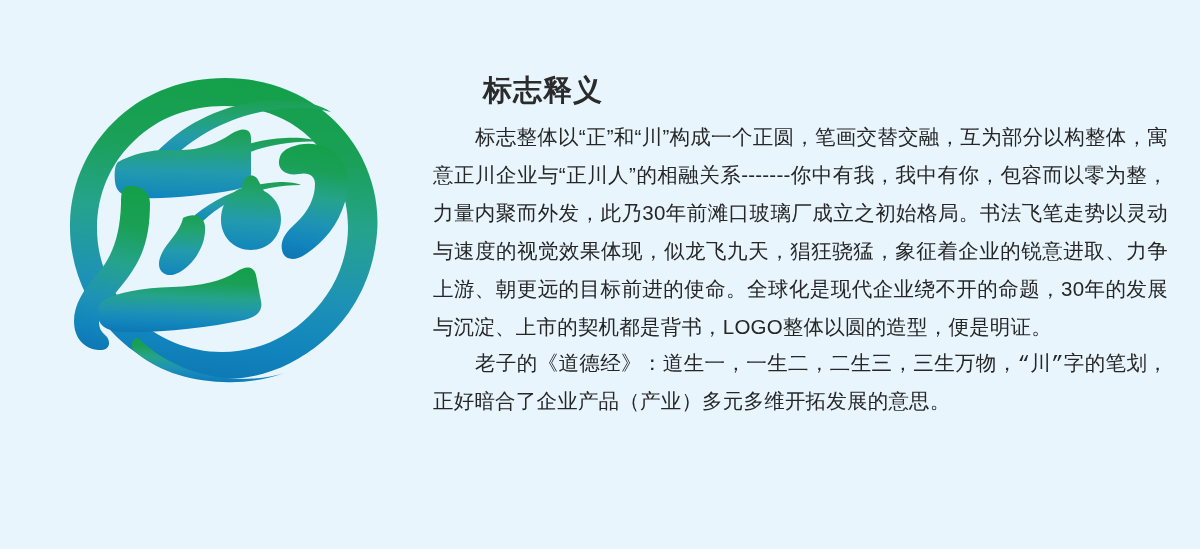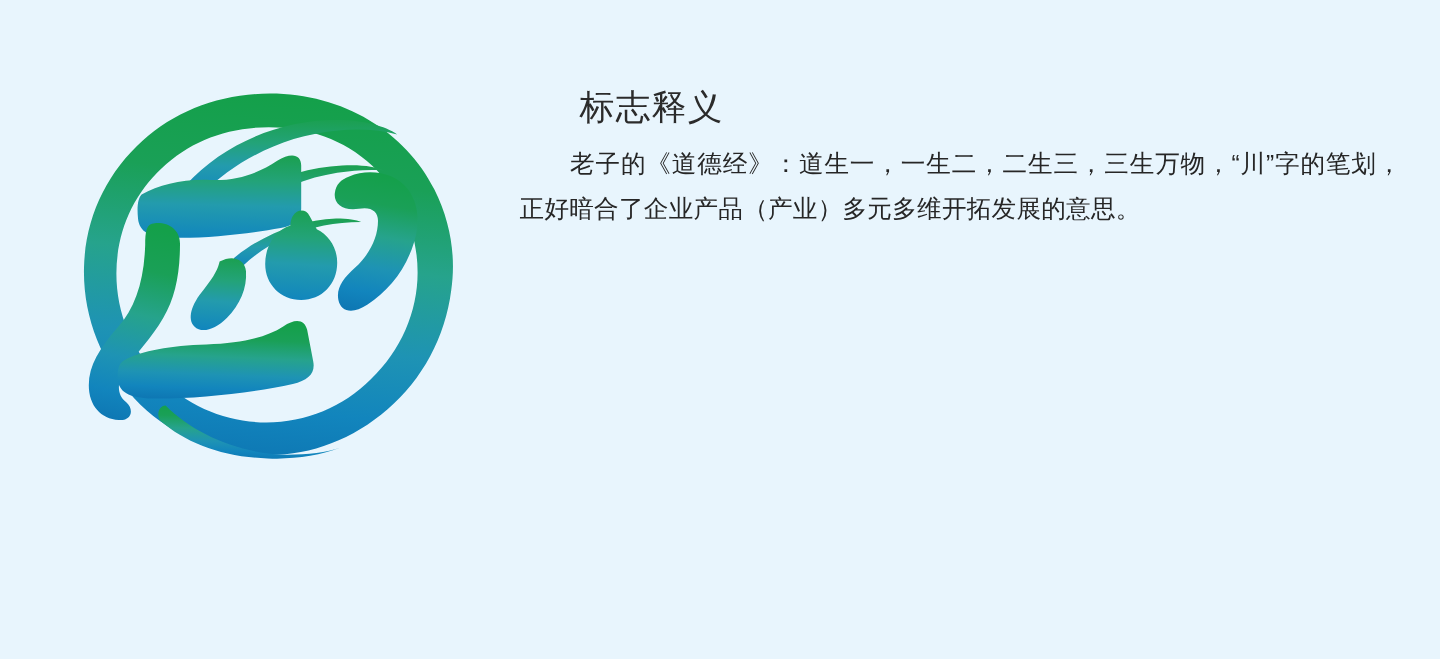--- a/index.html
+++ b/index.html
@@ -38,37 +38,38 @@
   .content {
     position: absolute;
     left: 433px;
     top: 70px;
     width: 735px;
   }
   .title {
     font-size: 29px;
     line-height: 40px;
     color: #2b2b2b;
-    font-weight: 400;
+    font-weight: 700;
     margin: 0 0 8px 50px;
     letter-spacing: 1px;
     white-space: nowrap;
   }
   .para {
     font-size: 20.5px;
     line-height: 38px;
     color: #262626;
     margin: 0;
     text-align: justify;
     text-justify: inter-ideograph;
     text-indent: 2.05em;
     letter-spacing: 0.2px;
   }
   .para + .para {
     margin-top: 0px;
+    font-family: Liberation Mono, monospace;
   }
 </style>
 </head>
 <body>
 
 <div class="page">
 
   <div class="logo-wrap">
     <svg class="logo-svg" viewBox="0 0 330 330" xmlns="http://www.w3.org/2000/svg">
       <defs>
@@ -205,16 +206,17 @@
           C 250 150 257 136 257 122
           C 257 114 251 110 241 112
           C 228 114 220 108 221 99
           C 222 91 226 88 233 85 Z"></path>
       </g>
     </svg>
   </div>
 
   <div class="content">
     <h1 class="title">标志释义</h1>
+    <p class="para">标志整体以“正”和“川”构成一个正圆，笔画交替交融，互为部分以构整体，寓意正川企业与“正川人”的相融关系-------你中有我，我中有你，包容而以零为整，力量内聚而外发，此乃30年前滩口玻璃厂成立之初始格局。书法飞笔走势以灵动与速度的视觉效果体现，似龙飞九天，猖狂骁猛，象征着企业的锐意进取、力争上游、朝更远的目标前进的使命。全球化是现代企业绕不开的命题，30年的发展与沉淀、上市的契机都是背书，LOGO整体以圆的造型，便是明证。</p>
     <p class="para">老子的《道德经》：道生一，一生二，二生三，三生万物，“川”字的笔划，正好暗合了企业产品（产业）多元多维开拓发展的意思。</p>
   </div>
 
 </div>
 
 </body></html>

